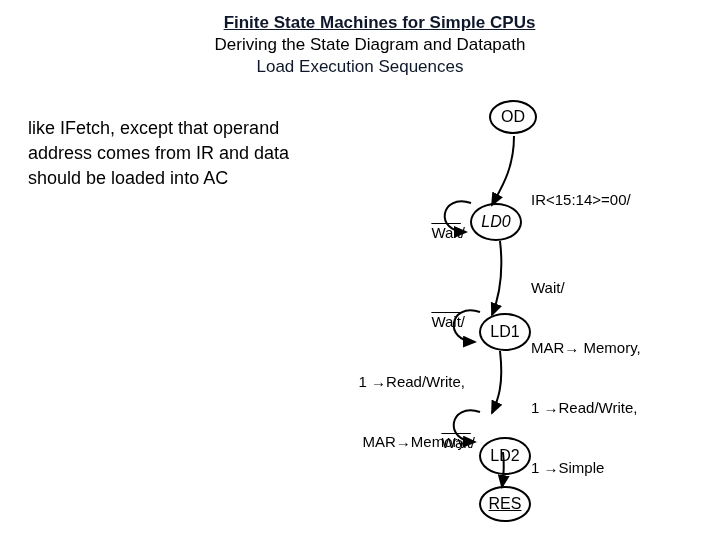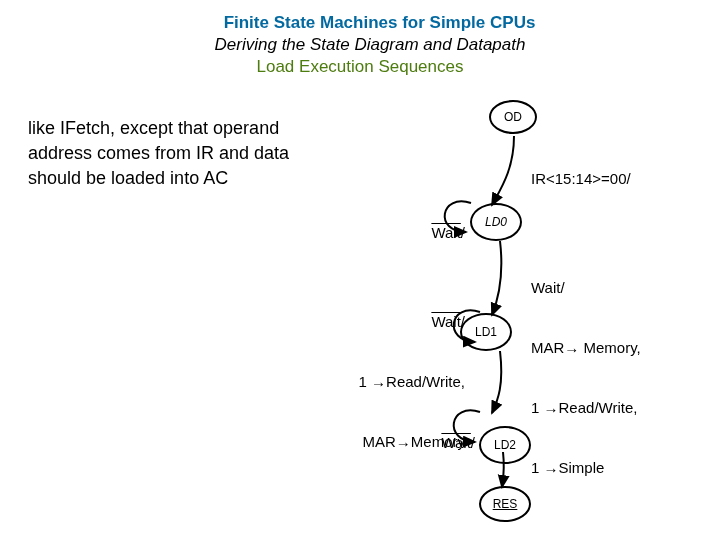--- a/index.html
+++ b/index.html
@@ -22,35 +22,35 @@
   .title-block {
     position: absolute;
     left: 0;
     top: 12px;
     width: 720px;
     text-align: center;
   }
   .title-line1 {
     font-size: 17px;
     font-weight: bold;
-    color: #0369a1;
+    color: #0f172a;
+    text-decoration: underline;
     line-height: 22px;
     letter-spacing: 0px;
     margin-left: 39px;
   }
   .title-line2 {
     font-size: 17px;
-    font-style: italic;
     color: #000000;
     line-height: 22px;
     padding-left: 20px;
   }
   .title-line3 {
     font-size: 17px;
-    color: #4d7c0f;
+    color: #0f172a;
     line-height: 22px;
   }
   .side-note {
     position: absolute;
     left: 28px;
     top: 116px;
     width: 280px;
     font-size: 18px;
     color: #000000;
     line-height: 25px;
@@ -58,21 +58,21 @@
   
   .state {
     position: absolute;
     border: 2px solid #000000;
     border-radius: 50%;
     box-sizing: border-box;
     background: transparent;
     display: flex;
     align-items: center;
     justify-content: center;
-    font-size: 12px;
+    font-size: 16px;
     color: #000000;
   }
   .ann {
     position: absolute;
     font-size: 15px;
     color: #000000;
     line-height: 20px;
     white-space: pre;
   }
   .ann-right {
@@ -124,31 +124,31 @@
 
     <path d="M503,452 C505,470 503,480 502,487" fill="none" stroke="#000000" stroke-width="2" marker-end="url(#ah)"></path>
   </svg>
 
   <div class="state" style="left:489px; top:100px; width:48px; height:34px;">
     <span>OD</span>
   </div>
   <div class="state" style="left:470px; top:203px; width:52px; height:38px;font-style:italic;">
     <span>LD0</span>
   </div>
-  <div class="state" style="left:460px; top:313px; width:52px; height:38px;">
+  <div class="state" style="left:479px; top:313px; width:52px; height:38px;">
     <span>LD1</span>
   </div>
-  <div class="state" style="left:479px; top:426px; width:52px; height:38px;">
+  <div class="state" style="left:479px; top:437px; width:52px; height:38px;">
     <span>LD2</span>
   </div>
   <div class="state" style="left:479px; top:486px; width:52px; height:36px;text-decoration:underline;">
     <span>RES</span>
   </div>
 
-  <div class="ann" style="left:531px; top:129px;">
+  <div class="ann" style="left:531px; top:150px;">
     <div><span>IR&lt;15:14&gt;=00/</span></div>
   </div>
 
   <div class="ann ann-right" style="left:340px; top:203px; width:125px;">
     <span class="ovl">Wait</span><span>/</span>
   </div>
 
   <div class="ann" style="left:531px; top:238px;">
     <div><span>Wait/</span></div>
     <div><span>MAR</span><span>→</span><span> Memory,</span></div>

